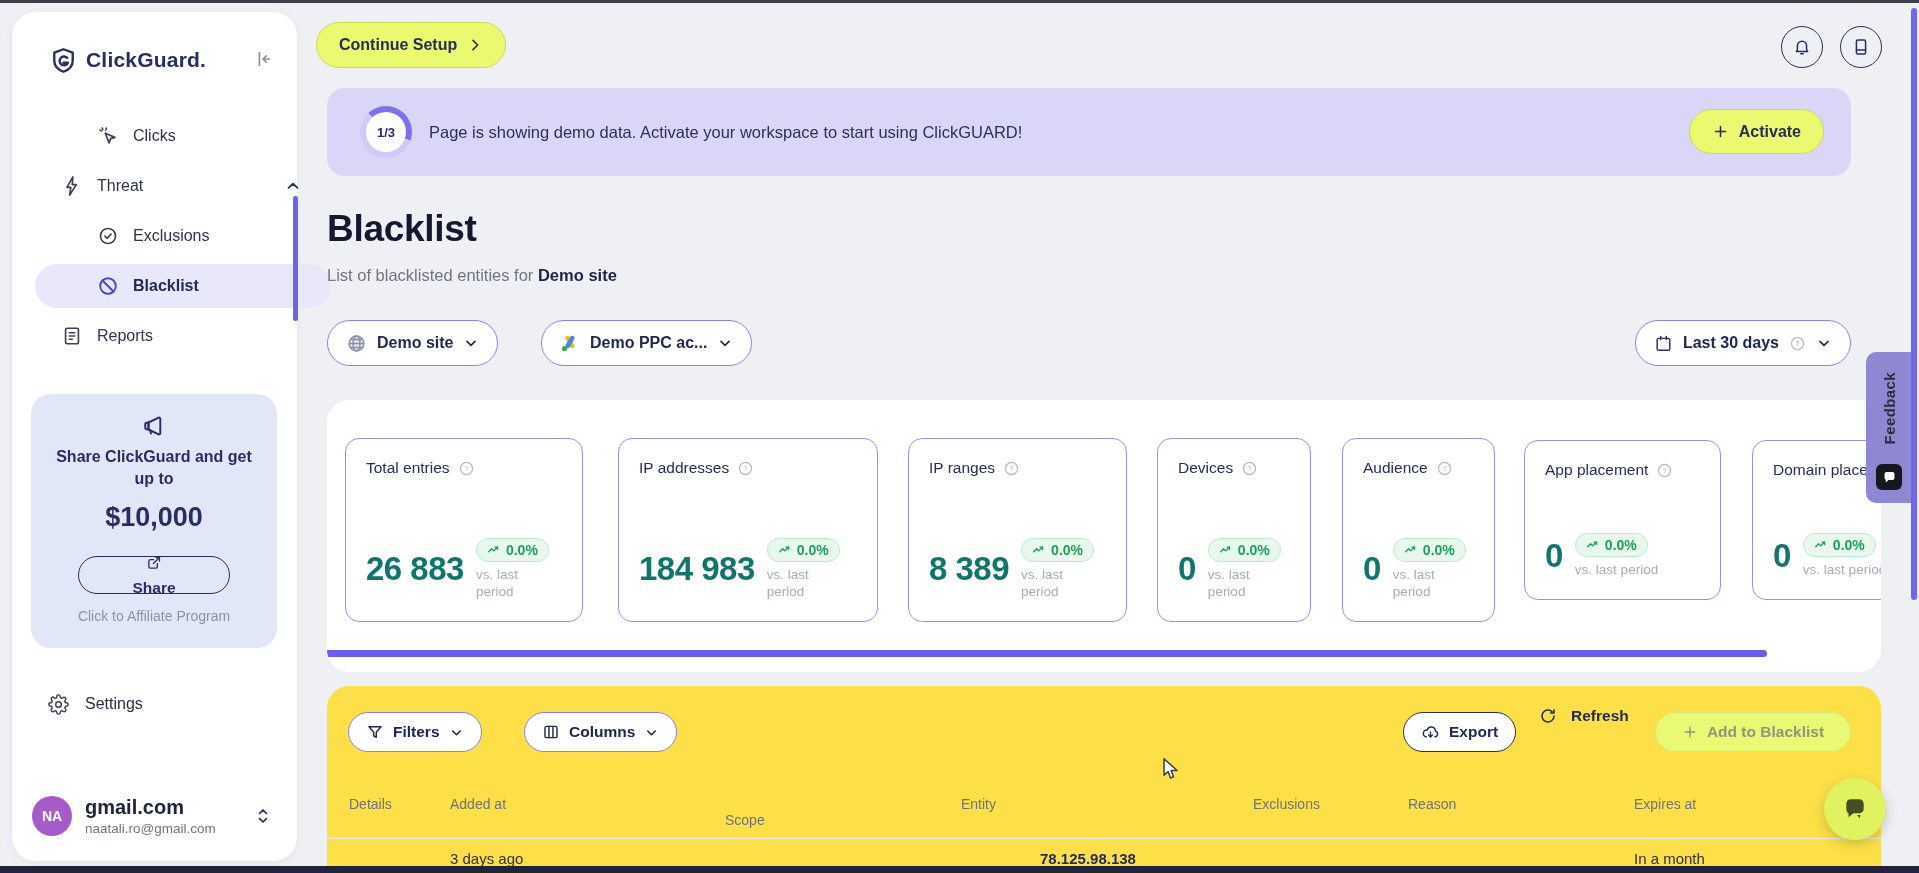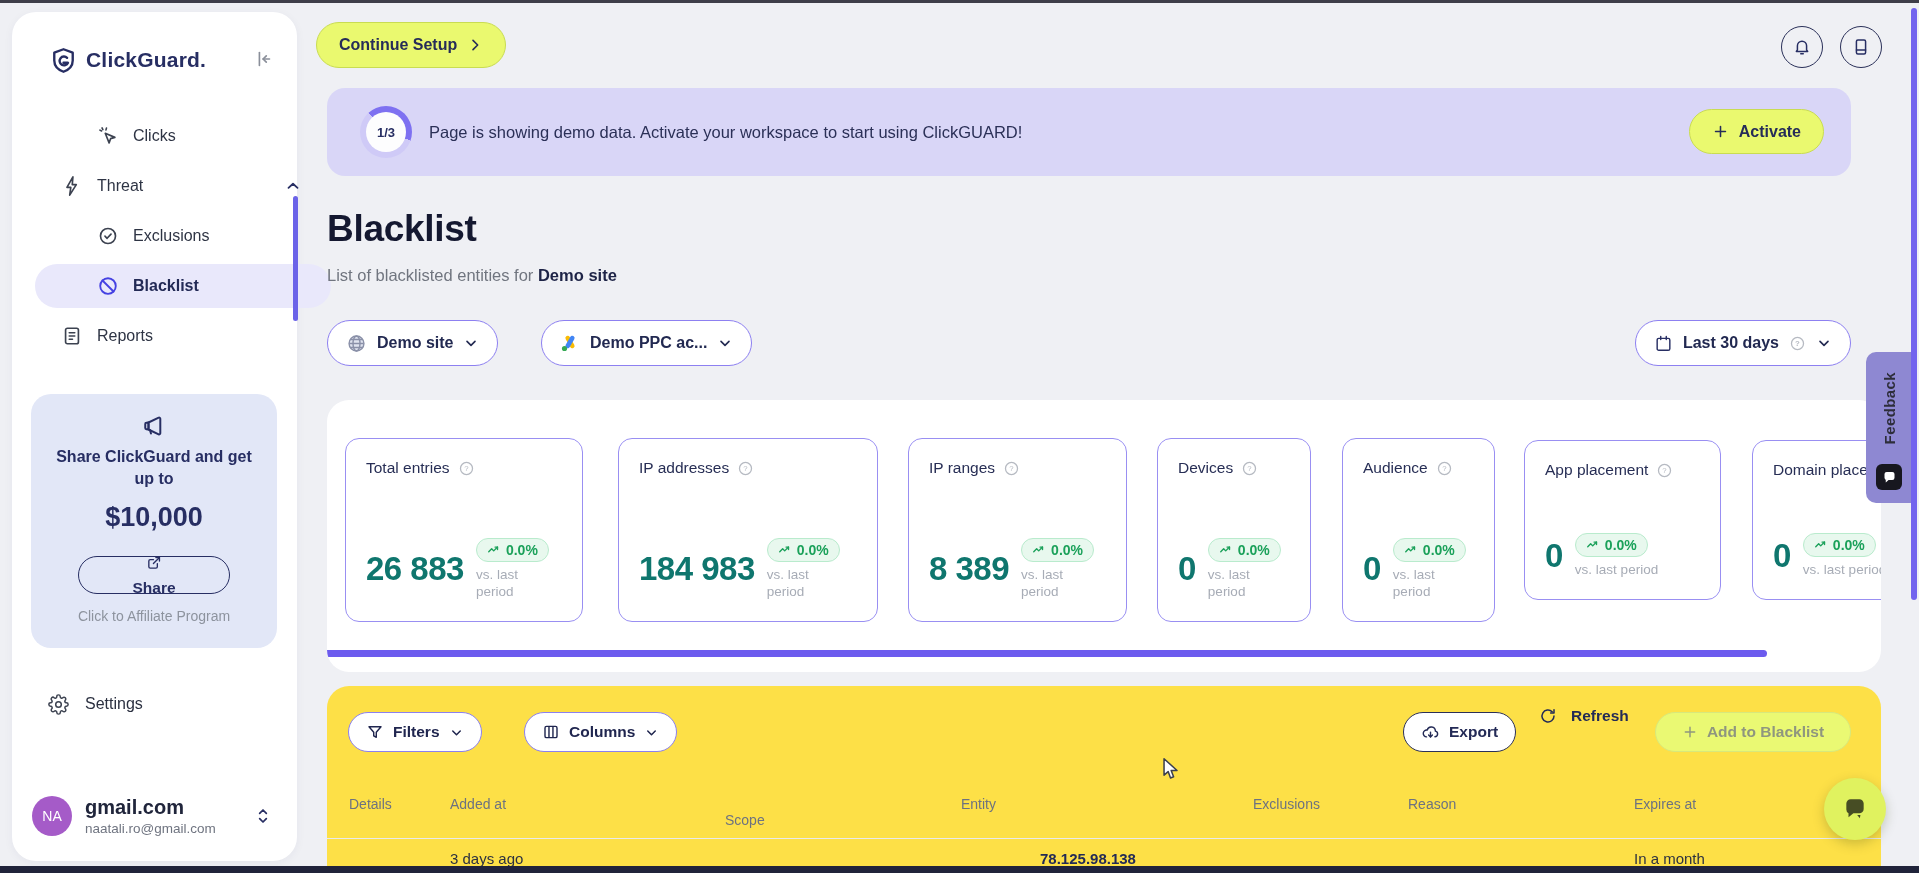--- a/index.html
+++ b/index.html
@@ -31,21 +31,21 @@
   .promo-line1{position:absolute;top:52px;left:20px;right:20px;font-size:16px;font-weight:600;color:#272e63;line-height:22px;}
   .promo-amount{position:absolute;top:108px;left:0;right:0;font-size:27px;font-weight:700;color:#272e63;}
   .share-btn{position:absolute;top:162px;left:47px;width:152px;height:38px;border:1.5px solid #272e63;border-radius:20px;
              display:flex;align-items:center;justify-content:center;gap:8px;font-size:15.5px;font-weight:600;color:#272e63;
              background:transparent;cursor:pointer;box-sizing:border-box;flex-direction:column;}
   .promo-affiliate{position:absolute;top:214px;left:0;right:0;font-size:14px;color:#8d939e;}
   .settings-row{left:0;top:670px;width:285px;height:44px;display:flex;align-items:center;padding-left:36px;
                 box-sizing:border-box;font-size:16px;color:#2b3040;cursor:pointer;}
   .settings-row .lab{margin-left:16px;}
   .user-row{left:20px;top:776px;width:245px;height:56px;display:flex;align-items:center;cursor:pointer;}
-  .avatar{width:40px;height:40px;border-radius:50%;background:#a55bc8;color:#fff;font-size:14px;font-weight:400;
+  .avatar{width:40px;height:40px;border-radius:50%;background:#a55bc8;color:#fff;font-size:14px;font-weight:700;
           display:flex;align-items:center;justify-content:center;flex:0 0 40px;}
   .user-texts{margin-left:13px;min-width:0;}
   .user-name{font-size:20px;font-weight:700;color:#20253b;}
   .user-email{font-size:13.5px;color:#6f7480;margin-top:2px;}
   .user-switch{margin-left:auto;margin-right:6px;}
 
   
   .lime-pill{display:inline-flex;align-items:center;gap:10px;background:#eaf96f;border:1.5px solid #c9dc52;
              border-radius:23px;height:46px;padding:0 22px;font-size:16px;font-weight:600;color:#262c58;
              box-sizing:border-box;cursor:pointer;}

